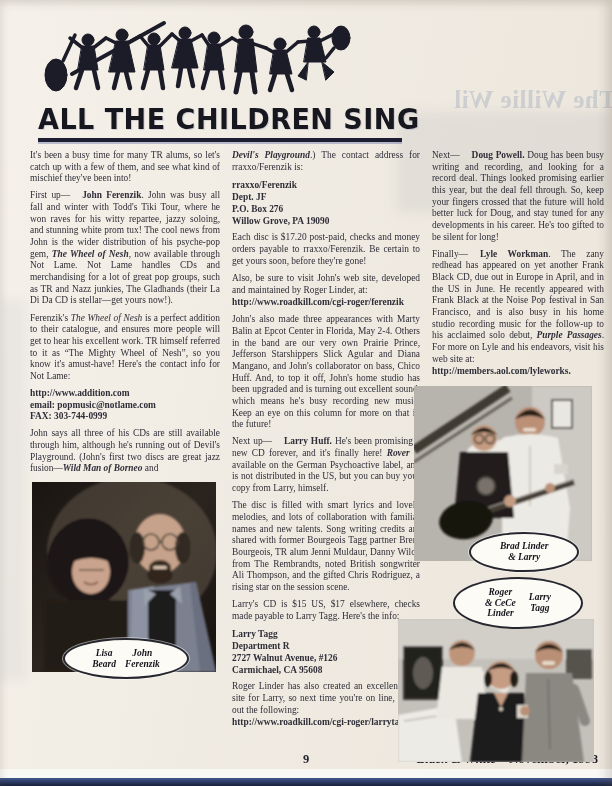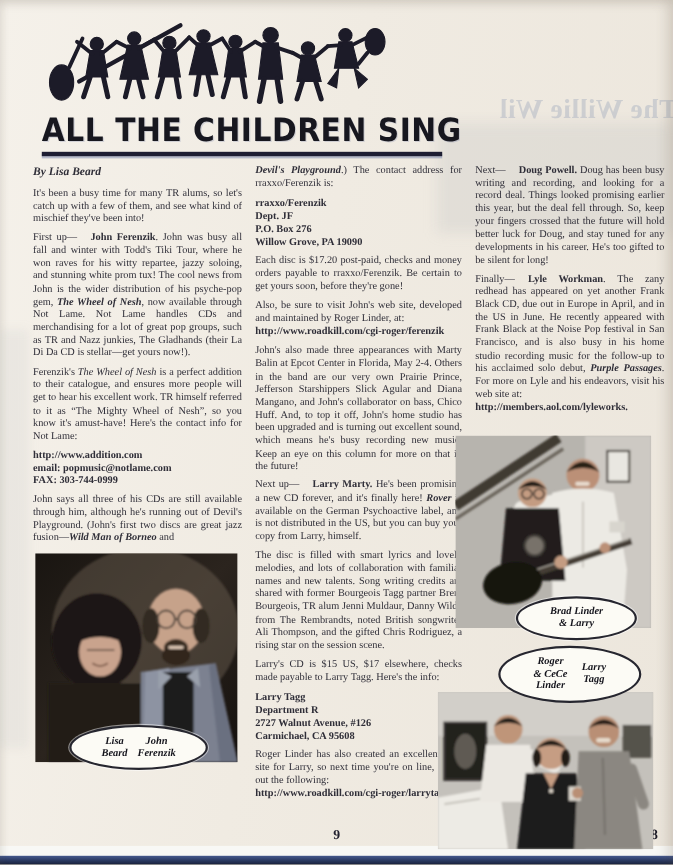--- a/index.html
+++ b/index.html
@@ -39,21 +39,21 @@
   .bold-line{font-weight:bold;text-align:left;}
   .contact-block{margin:0 0 5.5px 0;}
   .url-line{font-weight:bold;text-align:left;word-break:break-all;margin:0 0 5.5px 0;}
   .rt-b{font-weight:bold;padding-left:12px;}
   .rt-i{font-style:italic;}
   .rt-bi{font-weight:bold;font-style:italic;}
   
   .photo{position:relative;line-height:0;}
   .photo svg{display:block;}
   .photo-lisa-john{margin:7px 0 0 2px;}
-  .photo-brad-larry{margin:18px 0 0 -18px;}
+  .photo-brad-larry{margin:8px 0 0 -18px;}
   .photo-group{margin:-10px 0 0 -34px;position:relative;z-index:1;}
   .oval{position:absolute;background:#fcfbf5;border:2px solid #26262f;border-radius:50%;
     display:flex;align-items:center;justify-content:center;gap:9px;
     font-weight:bold;font-style:italic;font-size:9.5px;line-height:1.12;text-align:center;
     color:#14141c;z-index:3;box-shadow:0 0 0 1px rgba(255,255,255,.5);}
   .oval-lisa-john{width:122px;height:37px;left:50%;bottom:-7px;transform:translateX(-50%);}
   .oval-brad-larry{width:106px;height:36px;left:58%;bottom:-11px;transform:translateX(-50%);}
   .oval-roger-tagg{position:relative;margin:16px auto 0 auto;width:126px;height:48px;z-index:2;
     background:#fcfbf5;border:2px solid #26262f;border-radius:50%;
     display:flex;align-items:center;justify-content:center;gap:13px;
@@ -144,21 +144,20 @@
         <line x1="292" y1="30" x2="284" y2="40" stroke-width="3.5"></line>
       </g>
     </svg>
     <h1 class="page-title">ALL THE CHILDREN SING</h1>
     <div class="title-rule"></div>
   </div>
 
   <div class="columns">
 
     <div class="col col-1">
-      <div class="byline">By Lisa Beard</div>
       <div class="para">It's been a busy time for many TR alums, so let's catch up with a few of them, and see what kind of mischief they've been into!</div>
       <div class="para">First up—<span class="rt-b">John Ferenzik</span>. John was busy all fall and winter with Todd's Tiki Tour, where he won raves for his witty repartee, jazzy soloing, and stunning white prom tux! The cool news from John is the wider distribution of his psyche-pop gem, <span class="rt-bi">The Wheel of Nesh</span>, now available through Not Lame. Not Lame handles CDs and merchandising for a lot of great pop groups, such as TR and Nazz junkies, The Gladhands (their La Di Da CD is stellar—get yours now!).</div>
       <div class="para">Ferenzik's <span class="rt-i">The Wheel of Nesh</span> is a perfect addition to their catalogue, and ensures more people will get to hear his excellent work. TR himself referred to it as “The Mighty Wheel of Nesh”, so you know it's amust-have!  Here's the contact info for Not Lame:</div>
       <div class="contact-block">
         <div class="bold-line">http://www.addition.com</div>
         <div class="bold-line">email: popmusic@notlame.com</div>
         <div class="bold-line">FAX: 303-744-0999</div>
       </div>
       <div class="para">John says all three of his CDs are still available through him, although he's running out of Devil's Playground.  (John's first two discs are great jazz fusion—<span class="rt-bi">Wild Man of Borneo</span> and</div>
 
@@ -209,21 +208,21 @@
       </div>
     </div>
 
     <div class="col col-2">
       <div class="para"><span class="rt-bi">Devil's Playground</span>.)  The contact address for rraxxo/Ferenzik is:</div>
       <div class="addr">rraxxo/Ferenzik<br>Dept. JF<br>P.O. Box 276<br>Willow Grove, PA 19090</div>
       <div class="para">Each disc is $17.20 post-paid, checks and money orders payable to rraxxo/Ferenzik. Be certain to get yours soon, before they're gone!</div>
       <div class="para" style="margin-bottom:1px">Also, be sure to visit John's web site, developed and maintained by Roger Linder, at:</div>
       <div class="url-line">http://www.roadkill.com/cgi-roger/ferenzik</div>
       <div class="para">John's also made three appearances with Marty Balin at Epcot Center in Florida, May 2-4. Others in the band are our very own Prairie Prince, Jefferson Starshippers Slick Agular and Diana Mangano, and John's collaborator on bass, Chico Huff.  And, to top it off, John's home studio has been upgraded and is turning out excellent sound, which means he's busy recording new music. Keep an eye on this column for more on that in the future!</div>
-      <div class="para">Next up—<span class="rt-b">Larry Marty.</span>  He's been promising a new CD forever, and it's finally here! <span class="rt-bi">Rover</span> is available on the German Psychoactive label, and is not distributed in the US, but you can buy your copy from Larry, himself.</div>
+      <div class="para">Next up—<span class="rt-b">Larry Huff.</span>  He's been promising a new CD forever, and it's finally here! <span class="rt-bi">Rover</span> is available on the German Psychoactive label, and is not distributed in the US, but you can buy your copy from Larry, himself.</div>
       <div class="para">The disc is filled with smart lyrics and lovely melodies, and lots of collaboration with familiar names and new talents. Song writing credits are shared with former Bourgeois Tagg partner Brent Bourgeois, TR alum Jenni Muldaur, Danny Wilde from The Rembrandts, noted British songwriter Ali Thompson, and the gifted Chris Rodriguez, a rising star on the session scene.</div>
       <div class="para">Larry's CD is $15 US, $17 elsewhere, checks made payable to Larry Tagg. Here's the info:</div>
       <div class="addr">Larry Tagg<br>Department R<br>2727 Walnut Avenue, #126<br>Carmichael, CA 95608</div>
       <div class="para" style="margin-bottom:1px">Roger Linder has also created an excellent web site for Larry, so next time you're on line, check out the following:</div>
       <div class="url-line">http://www.roadkill.com/cgi-roger/larrytagg</div>
     </div>
 
     <div class="col col-3">
       <div class="para">Next—<span class="rt-b">Doug Powell.</span>  Doug has been busy writing and recording, and looking for a record deal.  Things looked promising earlier this year, but the deal fell through. So, keep your fingers crossed that the future will hold better luck for Doug, and stay tuned for any developments in his career.  He's too gifted to be silent for long!</div>
       <div class="para" style="margin-bottom:1px">Finally—<span class="rt-b">Lyle Workman</span>. The zany redhead has appeared on yet another Frank Black CD, due out in Europe in April, and in the US in June. He recently appeared with Frank Black at the Noise Pop festival in San Francisco, and is also busy in his home studio recording music for the follow-up to his acclaimed solo debut, <span class="rt-bi">Purple Passages</span>.  For more on Lyle and his endeavors, visit his web site at:</div>

